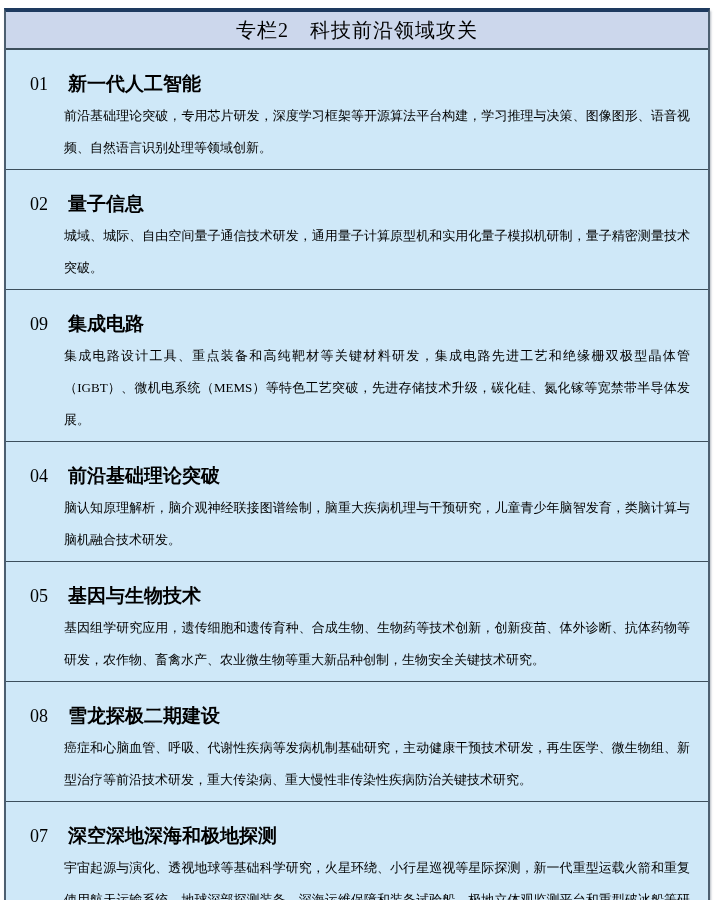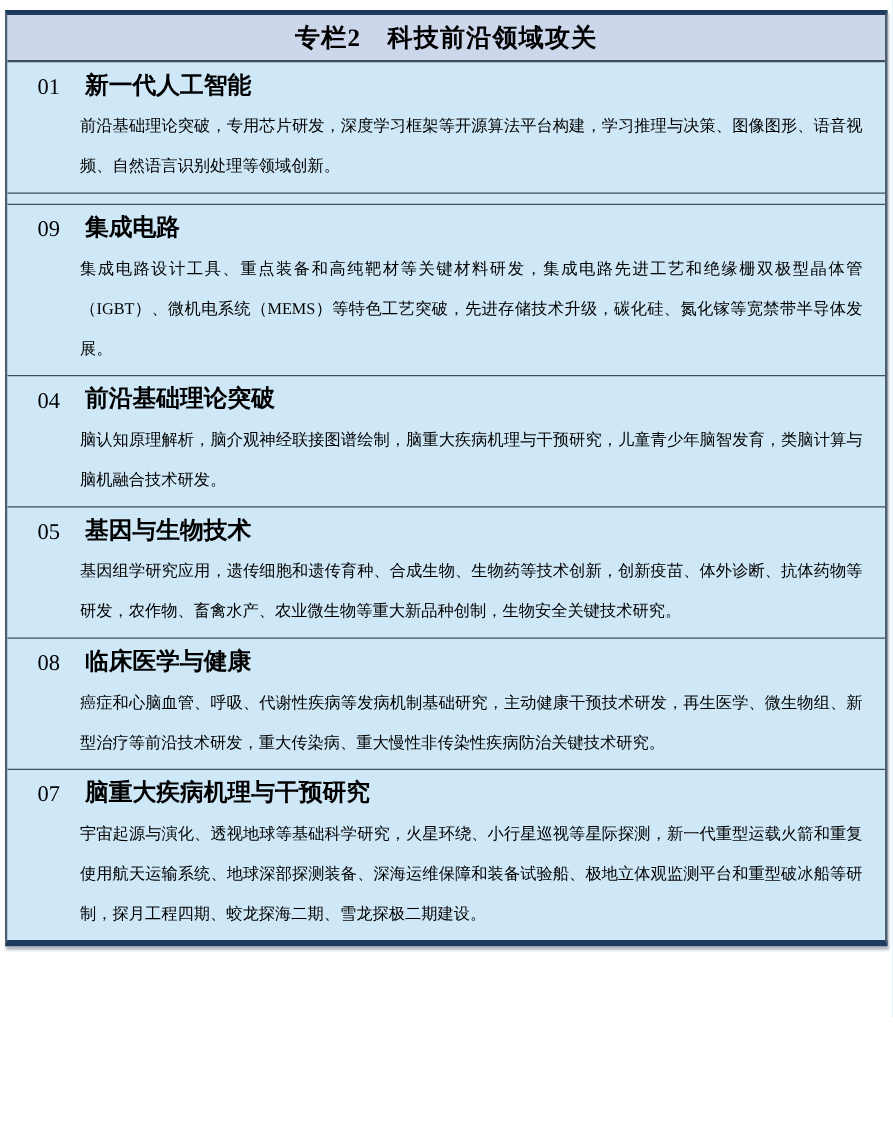--- a/index.html
+++ b/index.html
@@ -32,37 +32,38 @@
   }
   .panel-header{
     background:var(--header-bg);
     border-bottom:2px solid var(--divider);
     height:38px;
     display:flex;
     align-items:center;
     justify-content:center;
   }
   .panel-title{
-    font-weight:bold;
+    font-weight:normal;
     font-size:20px;
     letter-spacing:1px;
     white-space:pre;
   }
   .section{
     padding:3px 0 5px 0;
     background:var(--body-bg);
   }
   .section + .section{
     border-top:1.5px solid var(--divider);
   }
   .section-head{
     display:flex;
     align-items:center;
     line-height:32px;
     font-size:19px;
+    margin-top:15px;
   }
   .section-num{
     margin-left:24px;
     width:38px;
     flex:0 0 38px;
     font-size:18px;
   }
   .section-title{
     font-weight:bold;
     font-family:Liberation Serif, serif;
@@ -85,20 +86,25 @@
 
   <div class="section">
     <div class="section-head">
       <span class="section-num">01</span>
       <span class="section-title">新一代人工智能</span>
     </div>
     <p class="section-body">前沿基础理论突破，专用芯片研发，深度学习框架等开源算法平台构建，学习推理与决策、图像图形、语音视频、自然语言识别处理等领域创新。</p>
   </div>
 
   <div class="section">
+    <div class="section-head">
+      <span class="section-num">02</span>
+      <span class="section-title">量子信息</span>
+    </div>
+    <p class="section-body">城域、城际、自由空间量子通信技术研发，通用量子计算原型机和实用化量子模拟机研制，量子精密测量技术突破。</p>
   </div>
 
   <div class="section">
     <div class="section-head">
       <span class="section-num">09</span>
       <span class="section-title">集成电路</span>
     </div>
     <p class="section-body">集成电路设计工具、重点装备和高纯靶材等关键材料研发，集成电路先进工艺和绝缘栅双极型晶体管（IGBT）、微机电系统（MEMS）等特色工艺突破，先进存储技术升级，碳化硅、氮化镓等宽禁带半导体发展。</p>
   </div>
 
@@ -114,26 +120,26 @@
     <div class="section-head">
       <span class="section-num">05</span>
       <span class="section-title">基因与生物技术</span>
     </div>
     <p class="section-body">基因组学研究应用，遗传细胞和遗传育种、合成生物、生物药等技术创新，创新疫苗、体外诊断、抗体药物等研发，农作物、畜禽水产、农业微生物等重大新品种创制，生物安全关键技术研究。</p>
   </div>
 
   <div class="section">
     <div class="section-head">
       <span class="section-num">08</span>
-      <span class="section-title">临床医学与健康</span>
+      <span class="section-title">雪龙探极二期建设</span>
     </div>
     <p class="section-body">癌症和心脑血管、呼吸、代谢性疾病等发病机制基础研究，主动健康干预技术研发，再生医学、微生物组、新型治疗等前沿技术研发，重大传染病、重大慢性非传染性疾病防治关键技术研究。</p>
   </div>
 
   <div class="section">
     <div class="section-head">
       <span class="section-num">07</span>
-      <span class="section-title">脑重大疾病机理与干预研究</span>
+      <span class="section-title">深空深地深海和极地探测</span>
     </div>
     <p class="section-body">宇宙起源与演化、透视地球等基础科学研究，火星环绕、小行星巡视等星际探测，新一代重型运载火箭和重复使用航天运输系统、地球深部探测装备、深海运维保障和装备试验船、极地立体观监测平台和重型破冰船等研制，探月工程四期、蛟龙探海二期、雪龙探极二期建设。</p>
   </div>
 
 </div>
 
 </body></html>

